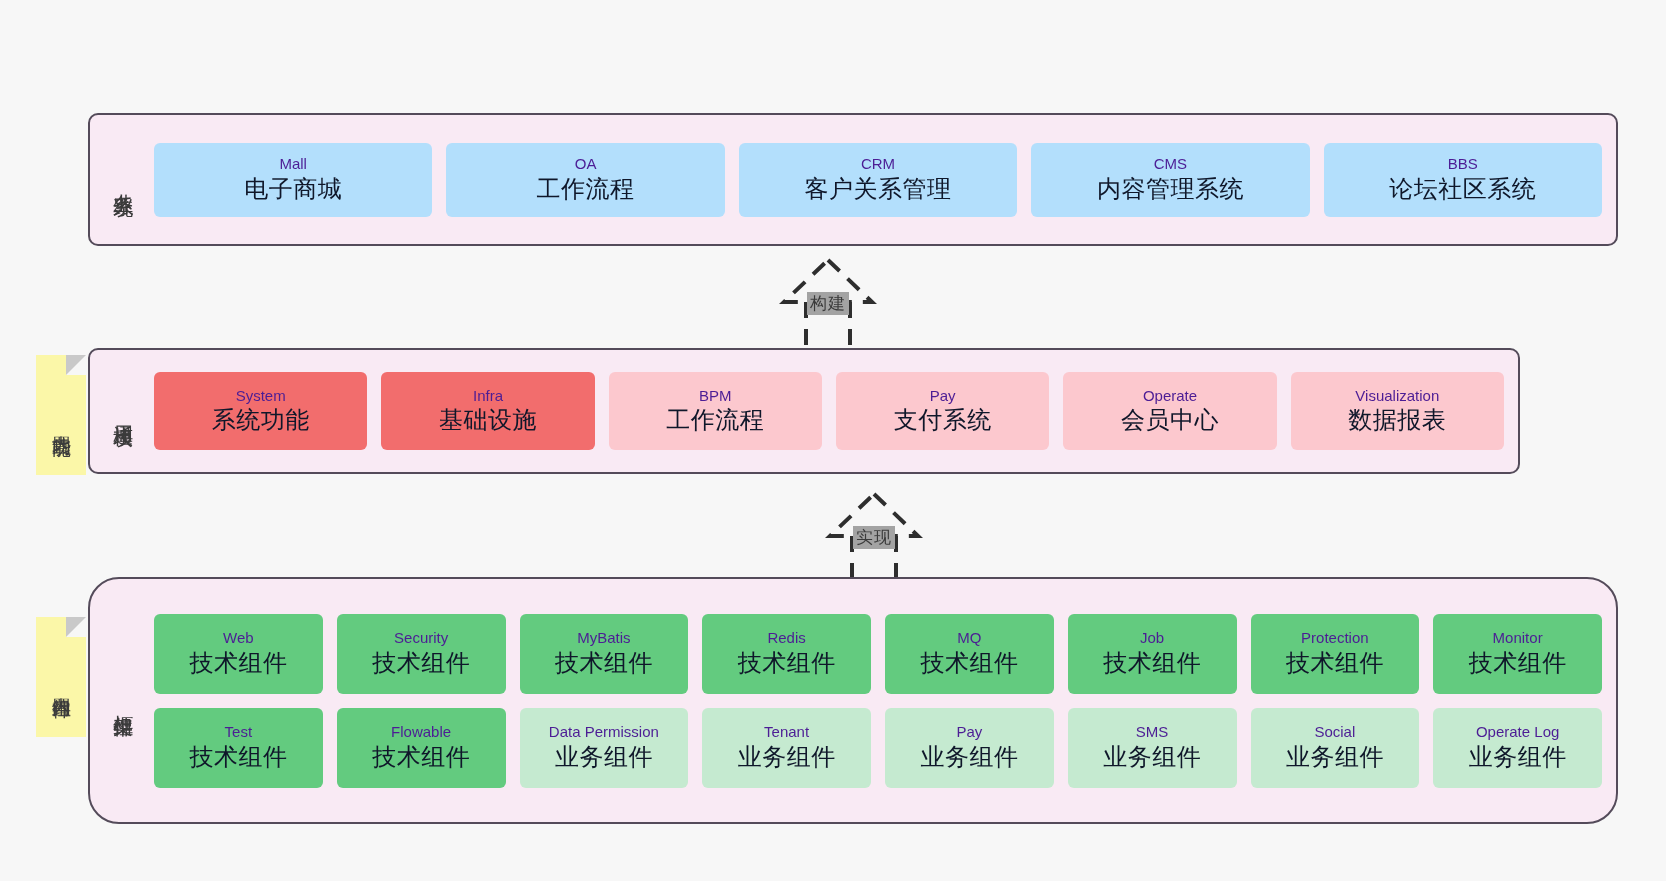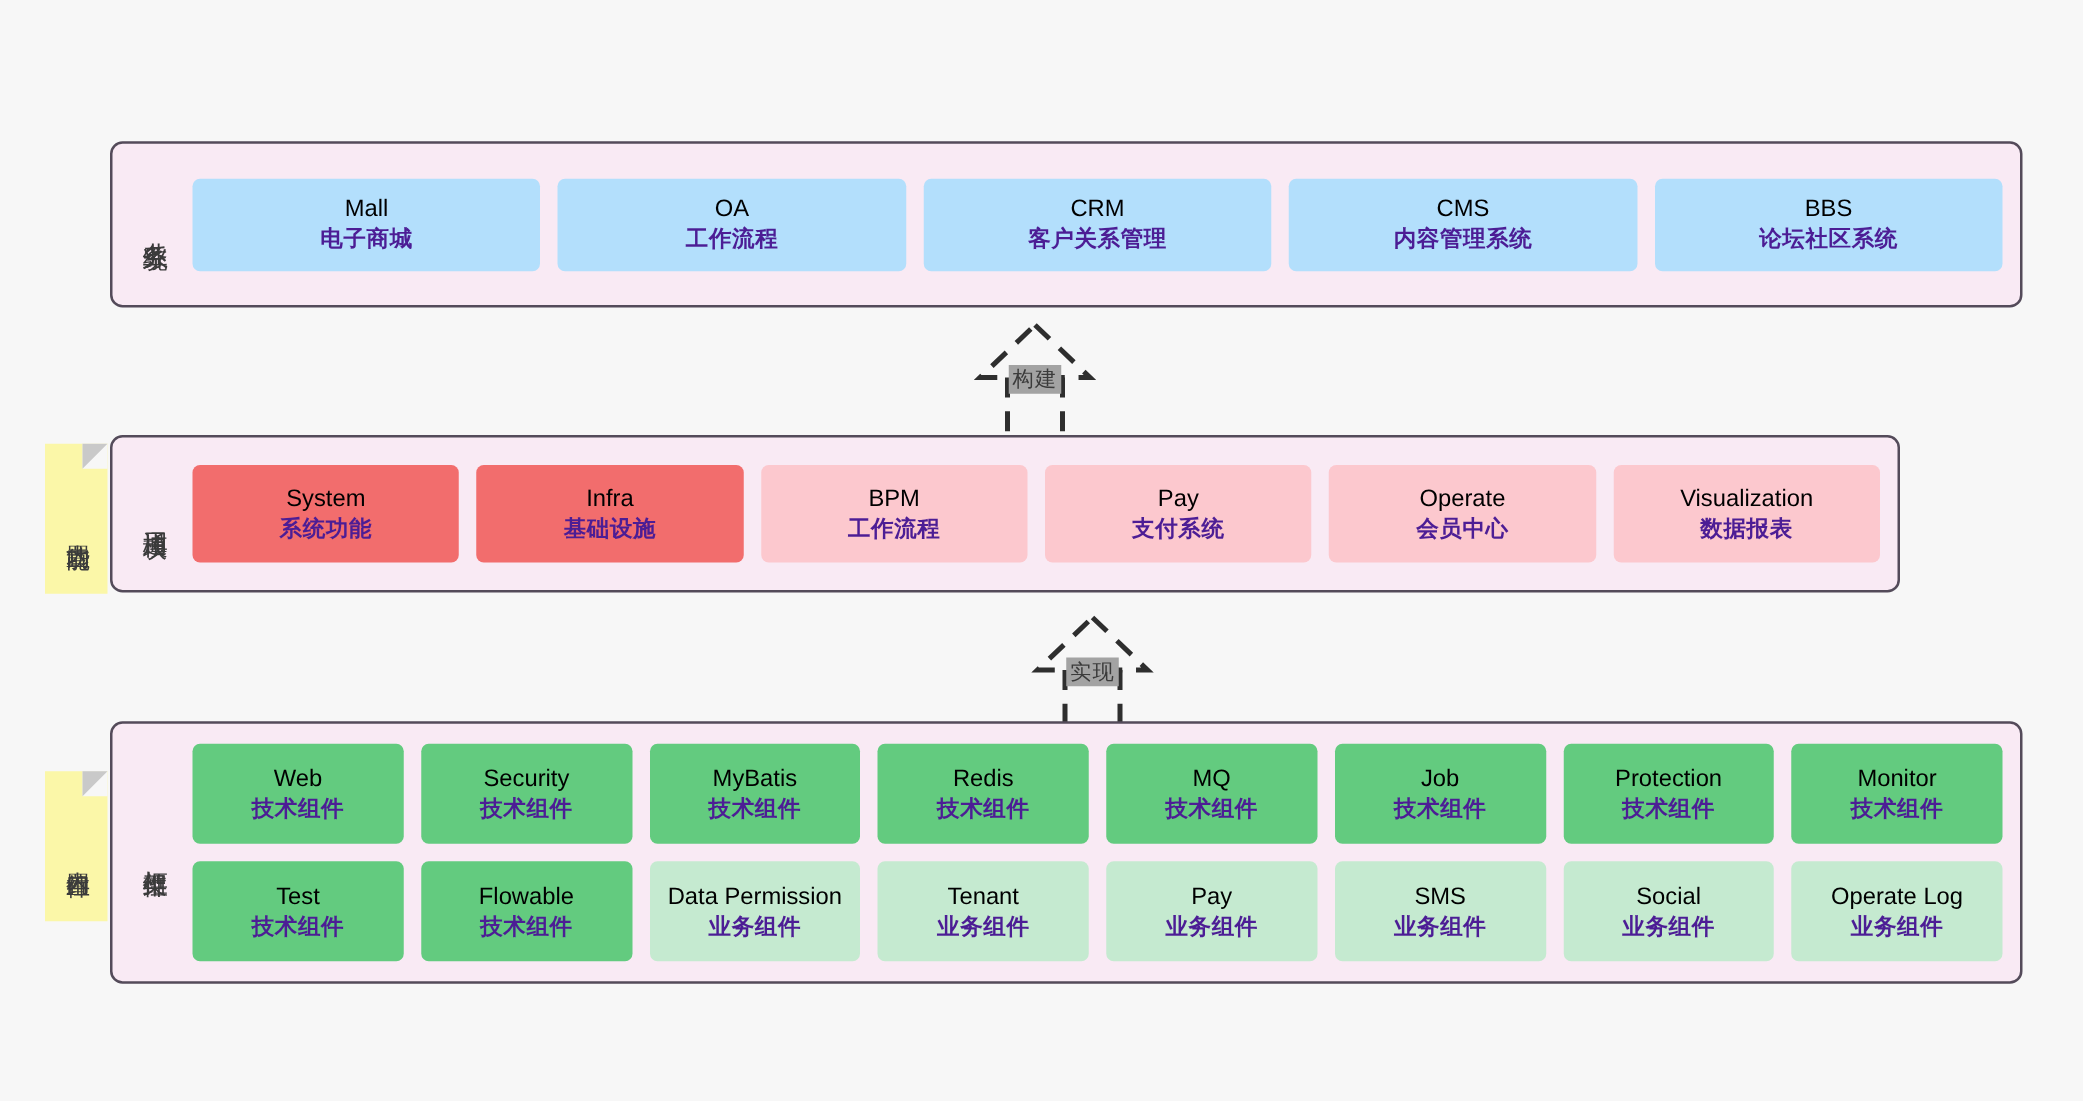--- a/index.html
+++ b/index.html
@@ -67,46 +67,45 @@
     display: flex;
     flex-direction: column;
     align-items: center;
     justify-content: center;
     text-align: center;
     line-height: 1.25;
     box-sizing: border-box;
     padding: 4px 6px;
   }
   .cell .cell-en {
-    font-size: 19px;
-    color: #000000;
+    font-size: 15px;
+    color: #4c1d95;
     text-align: center;
   }
   .cell .cell-cn {
-    font-size: 18px;
-    color: #4c1d95;
+    font-size: 24px;
+    color: #0f172a;
     letter-spacing: 0.5px;
-    font-weight: bold;
   }
 
   
   .c-blue        { background: #b3dffc; }
   .c-red         { background: #f26d6d; }
   .c-pink        { background: #fcc8ce; }
   .c-green       { background: #63cb7f; }
   .c-lightgreen  { background: #c5ead0; }
 
   
   #layer-business { left: 88px;  top: 113px; width: 1530px; height: 133px; }
   #layer-business .cell { height: 74px; }
 
   #layer-common   { left: 88px;  top: 348px; width: 1432px; height: 126px; }
   #layer-common .cell { height: 78px; }
 
-  #layer-framework{ left: 88px;  top: 577px; width: 1530px; height: 210px; }
+  #layer-framework{ left: 88px;  top: 577px; width: 1530px; height: 247px; border-radius: 31px; }
   #layer-framework .cell { height: 80px; }
 
   
   .sticky {
     position: absolute;
     background: #fbf7a8;
     width: 50px;
     box-sizing: border-box;
     display: flex;
     align-items: center;

